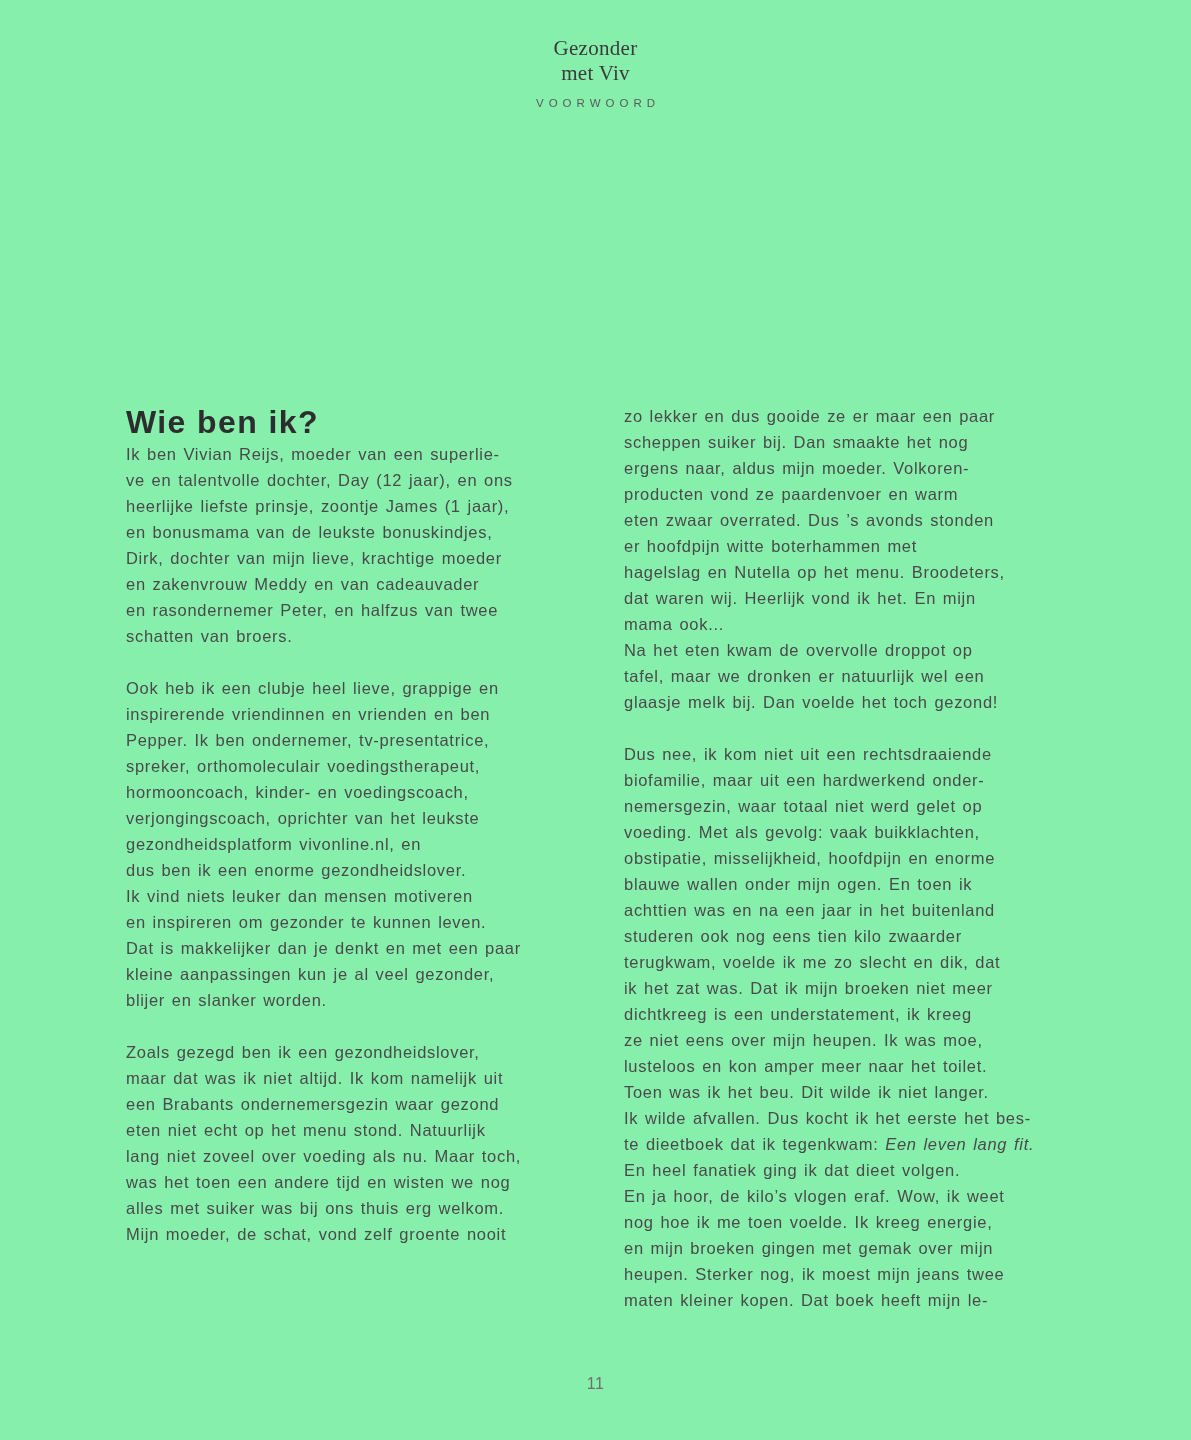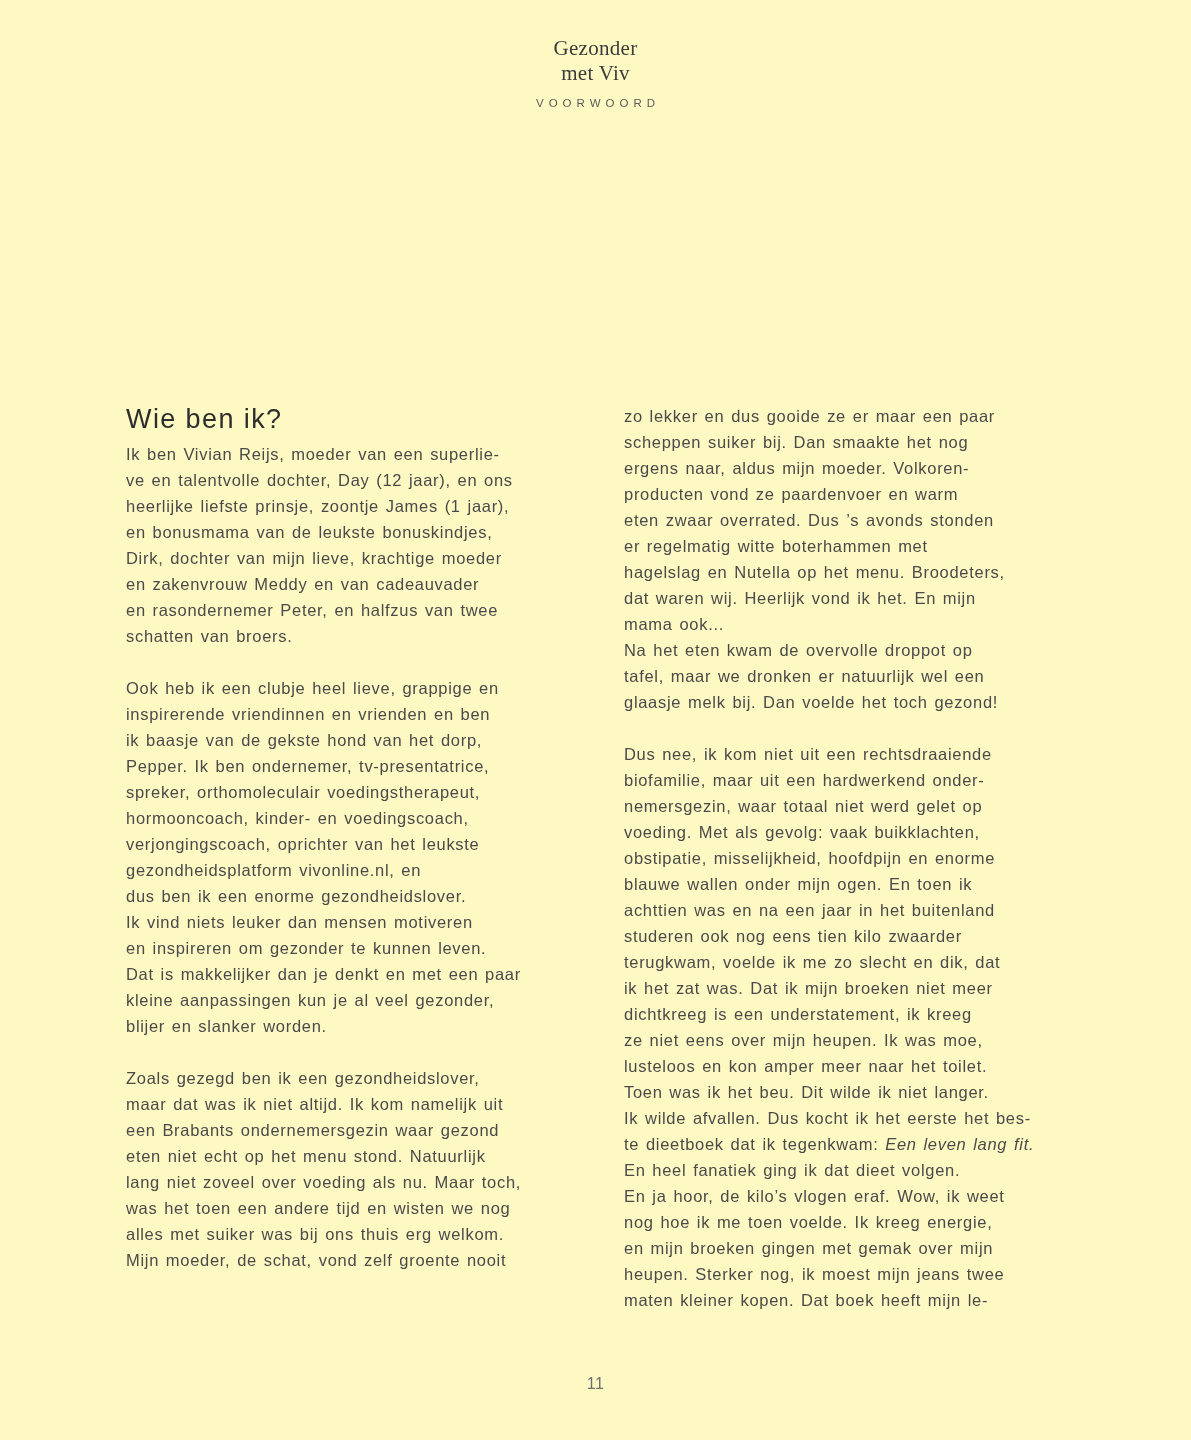--- a/index.html
+++ b/index.html
@@ -1,20 +1,20 @@
 <!DOCTYPE html>
 <html><head>
 <meta charset="utf-8">
 <style>
   html,body{margin:0;padding:0;background:#ffffff;}
   .page{
     position:relative;
     width:1191px;
     height:1440px;
-    background:#fef9c3;
+    background:#86efac;
     overflow:hidden;
     font-family:"Liberation Sans",sans-serif;
   }
   .book-header{
     position:absolute;
     top:36px;
     left:0;
     width:100%;
     text-align:center;
   }
@@ -29,22 +29,22 @@
     margin-top:11px;
     font-size:11.5px;
     letter-spacing:5px;
     color:#5a5a5a;
     text-indent:5px; 
   }
   .section-heading{
     position:absolute;
     left:126px;
     top:404px;
-    font-size:27px;
-    font-weight:normal;
+    font-size:32px;
+    font-weight:bold;
     letter-spacing:1.4px;
     color:#2d2d2d;
   }
   .col{
     position:absolute;
     font-size:16.5px;
     line-height:26px;
     color:#4a4a4a;
     letter-spacing:0.7px;
     word-spacing:1.5px;
@@ -88,21 +88,20 @@
         <div class="line">heerlijke liefste prinsje, zoontje James (1 jaar),</div>
         <div class="line">en bonusmama van de leukste bonuskindjes,</div>
         <div class="line">Dirk, dochter van mijn lieve, krachtige moeder</div>
         <div class="line">en zakenvrouw Meddy en van cadeauvader</div>
         <div class="line">en rasondernemer Peter, en halfzus van twee</div>
         <div class="line">schatten van broers.</div>
       </div>
       <div class="para">
         <div class="line">Ook heb ik een clubje heel lieve, grappige en</div>
         <div class="line">inspirerende vriendinnen en vrienden en ben</div>
-        <div class="line">ik baasje van de gekste hond van het dorp,</div>
         <div class="line">Pepper. Ik ben ondernemer, tv-presentatrice,</div>
         <div class="line">spreker, orthomoleculair voedingstherapeut,</div>
         <div class="line">hormooncoach, kinder- en voedingscoach,</div>
         <div class="line">verjongingscoach, oprichter van het leukste</div>
         <div class="line">gezondheidsplatform vivonline.nl, en</div>
         <div class="line">dus ben ik een enorme gezondheidslover.</div>
         <div class="line">Ik vind niets leuker dan mensen motiveren</div>
         <div class="line">en inspireren om gezonder te kunnen leven.</div>
         <div class="line">Dat is makkelijker dan je denkt en met een paar</div>
         <div class="line">kleine aanpassingen kun je al veel gezonder,</div>
@@ -119,21 +118,21 @@
         <div class="line">Mijn moeder, de schat, vond zelf groente nooit</div>
       </div>
     </div>
   <div class="col col-right">
       <div class="para">
         <div class="line">zo lekker en dus gooide ze er maar een paar</div>
         <div class="line">scheppen suiker bij. Dan smaakte het nog</div>
         <div class="line">ergens naar, aldus mijn moeder. Volkoren-</div>
         <div class="line">producten vond ze paardenvoer en warm</div>
         <div class="line">eten zwaar overrated. Dus ’s avonds stonden</div>
-        <div class="line">er regelmatig witte boterhammen met</div>
+        <div class="line">er hoofdpijn witte boterhammen met</div>
         <div class="line">hagelslag en Nutella op het menu. Broodeters,</div>
         <div class="line">dat waren wij. Heerlijk vond ik het. En mijn</div>
         <div class="line">mama ook...</div>
         <div class="line">Na het eten kwam de overvolle droppot op</div>
         <div class="line">tafel, maar we dronken er natuurlijk wel een</div>
         <div class="line">glaasje melk bij. Dan voelde het toch gezond!</div>
       </div>
       <div class="para">
         <div class="line">Dus nee, ik kom niet uit een rechtsdraaiende</div>
         <div class="line">biofamilie, maar uit een hardwerkend onder-</div>

